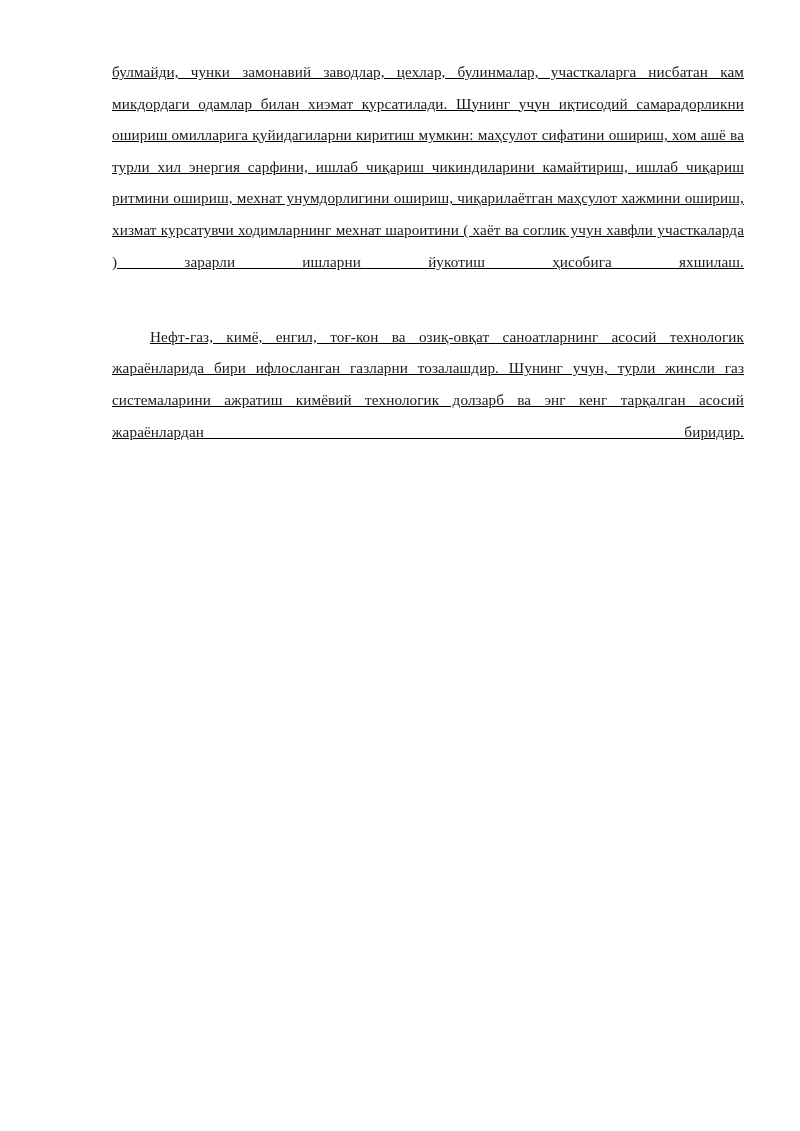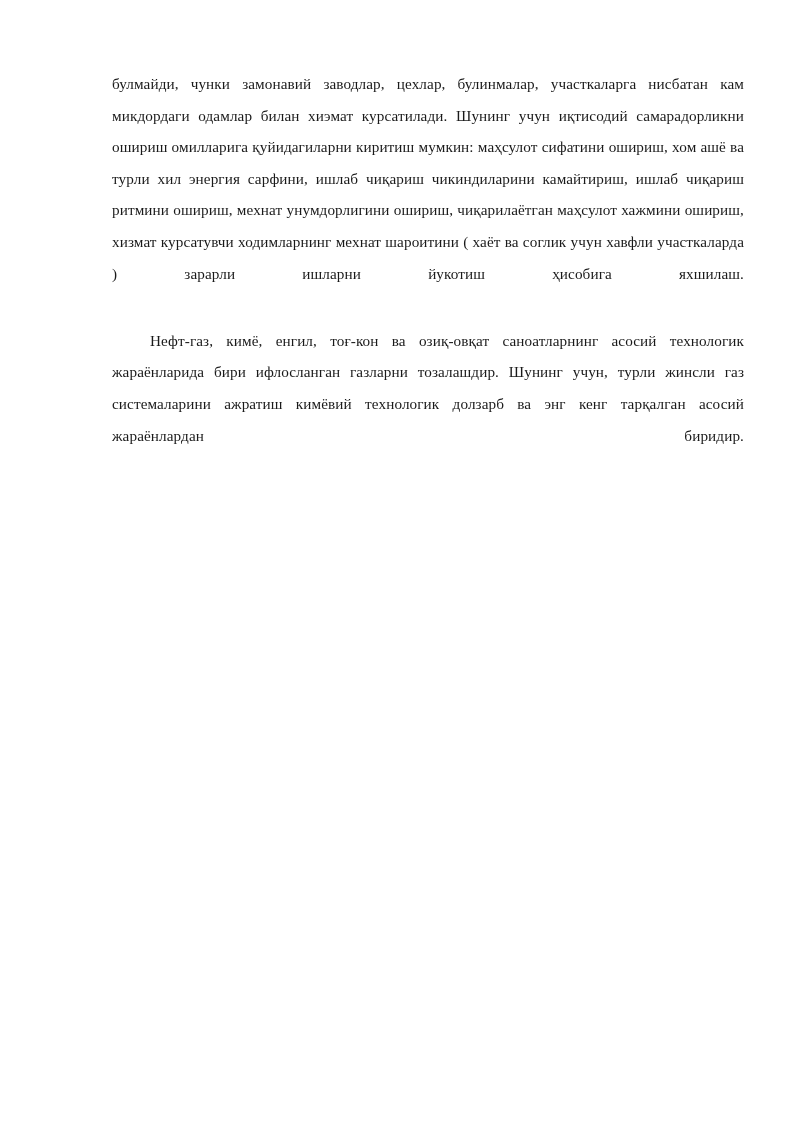--- a/index.html
+++ b/index.html
@@ -15,38 +15,39 @@
   .page {
     position: relative;
     width: 800px;
     height: 1131px;
     background: #ffffff;
     box-sizing: border-box;
   }
   .page-body {
     position: absolute;
     left: 112px;
-    top: 68px;
+    top: 56px;
     width: 632px;
+    text-decoration: underline;
   }
   p.para {
     margin: 0;
     font-family: "Liberation Serif", serif;
     font-size: 15.2px;
     line-height: 2.08;
     color: #1a1a1a;
     text-align: justify;
     text-justify: inter-word;
     letter-spacing: 0.1px;
   }
   p.para.indent {
     text-indent: 38px;
   }
   p.para + p.para {
-    margin-top: 4px;
+    margin-top: 12px;
   }
   
   p.para::after {
     content: "";
     display: inline-block;
     width: 100%;
   }
 </style>
 </head>
 <body>

